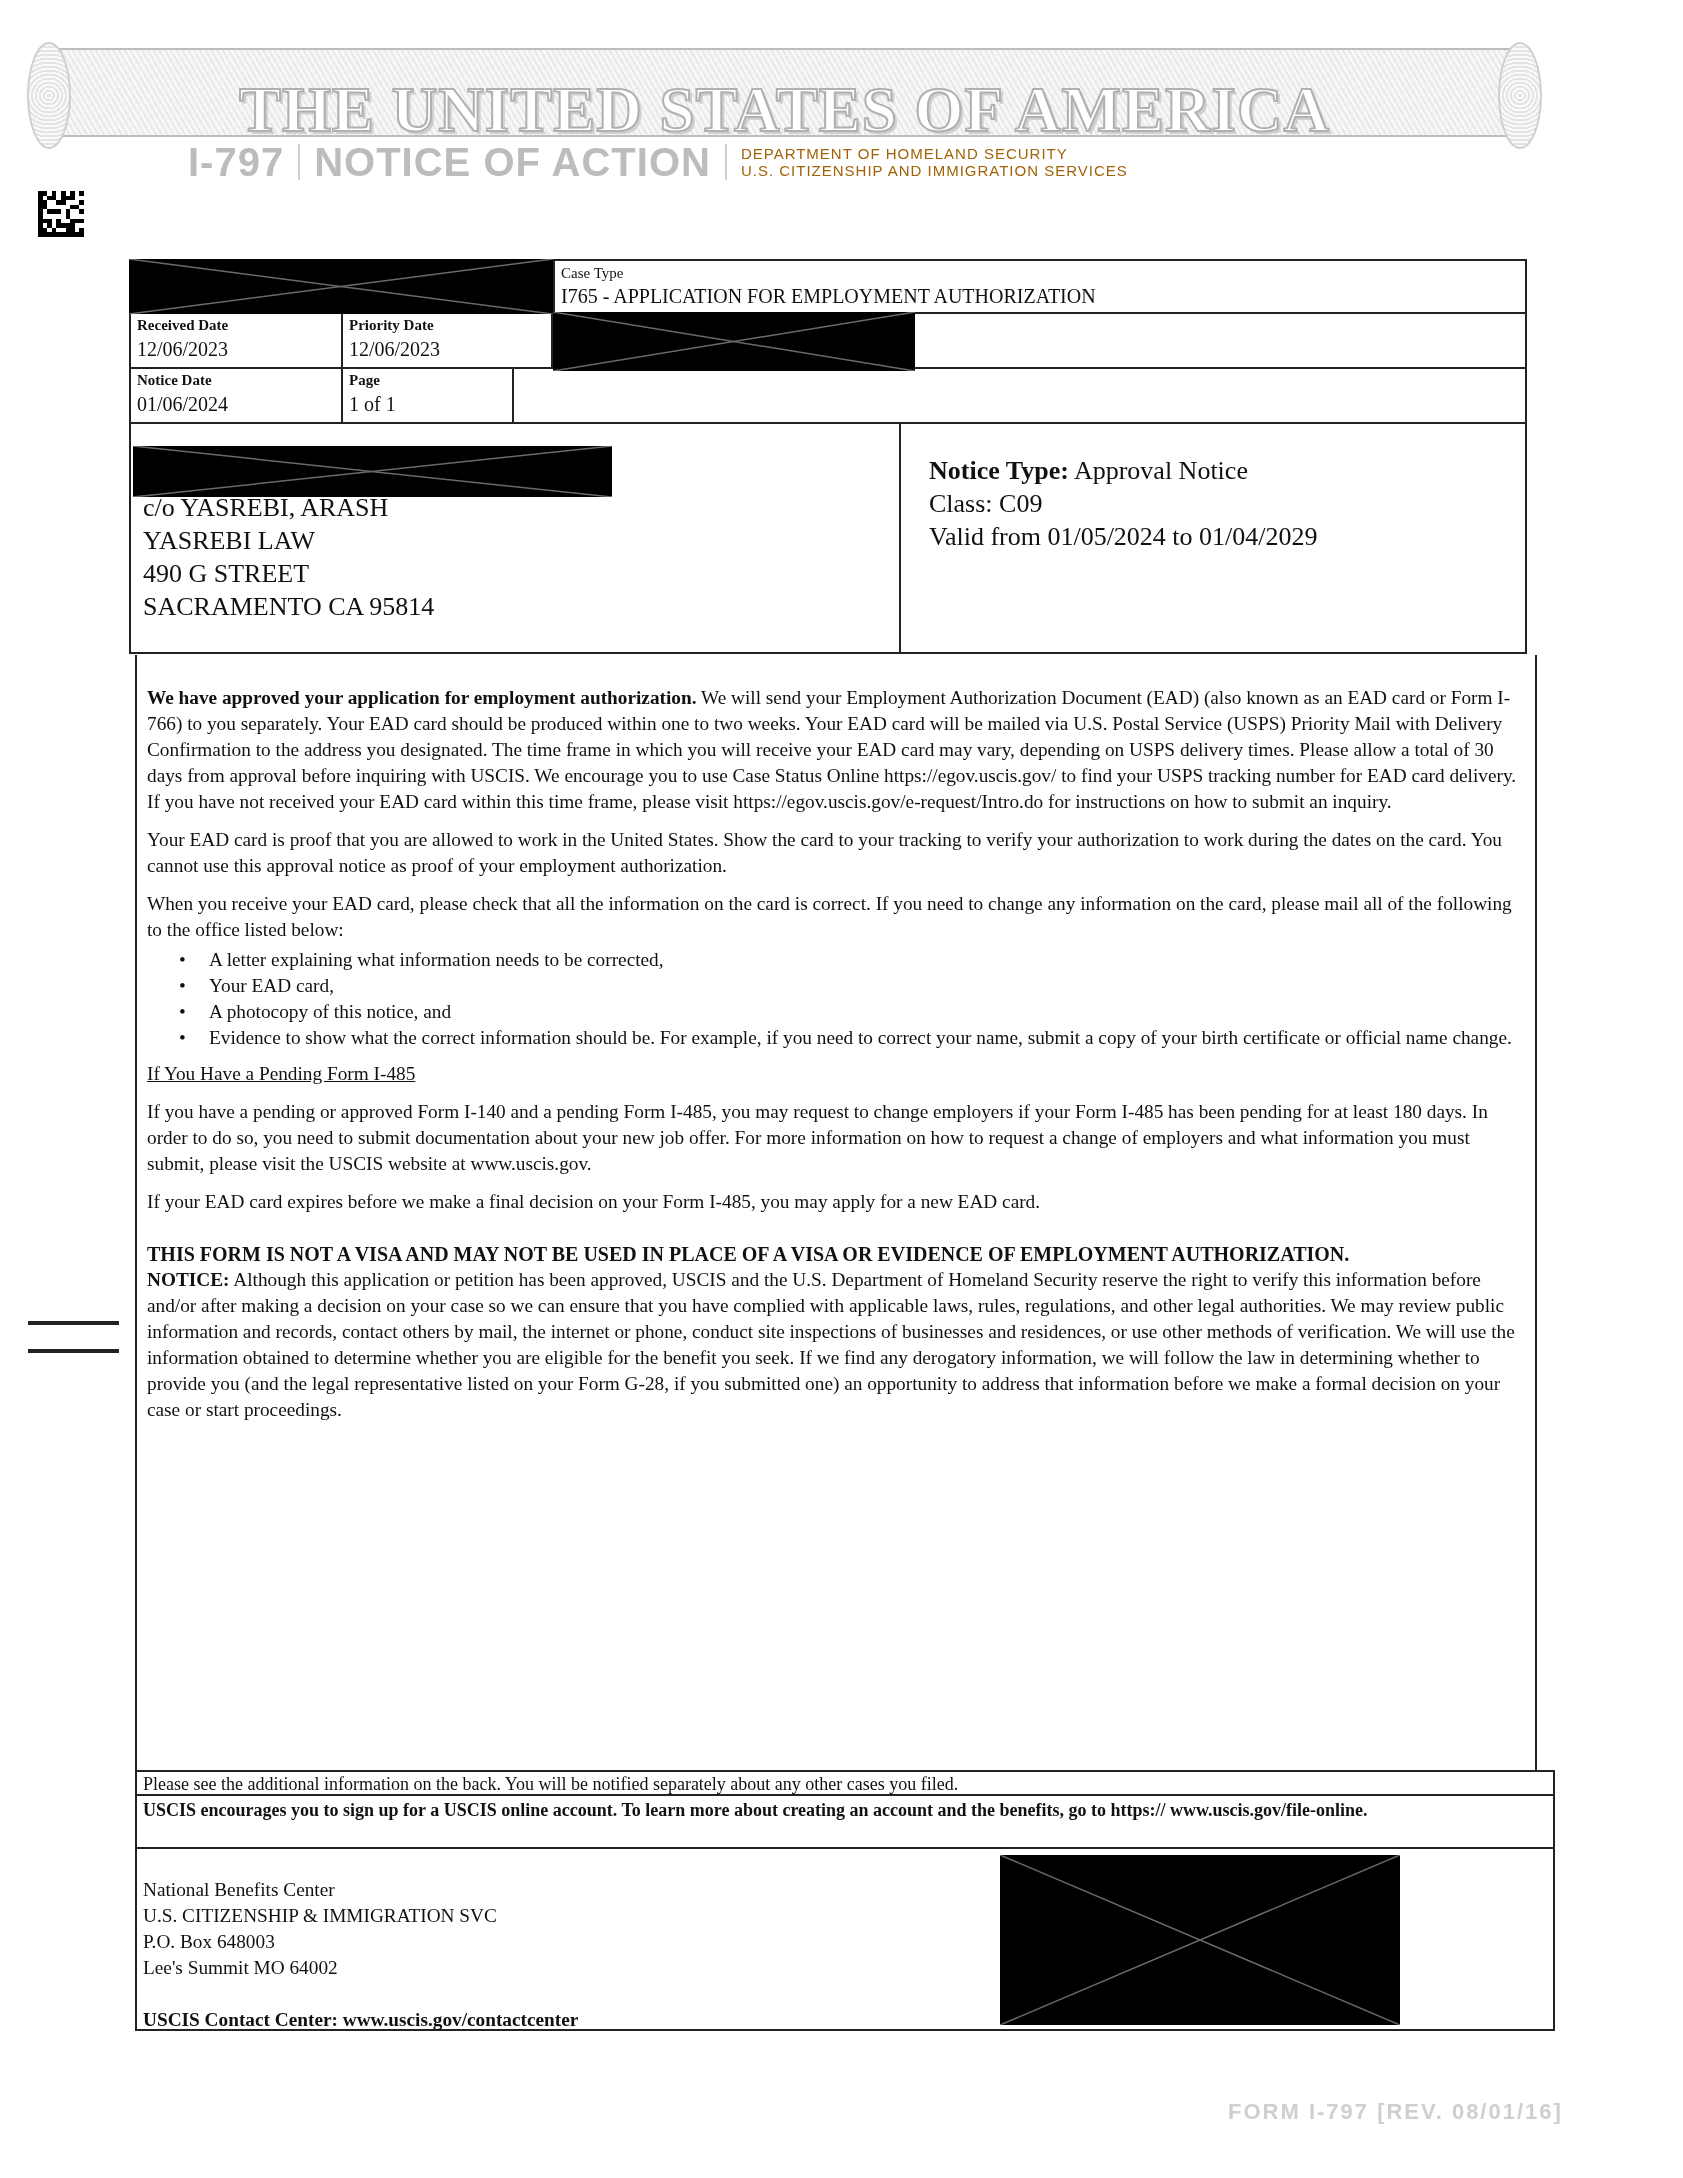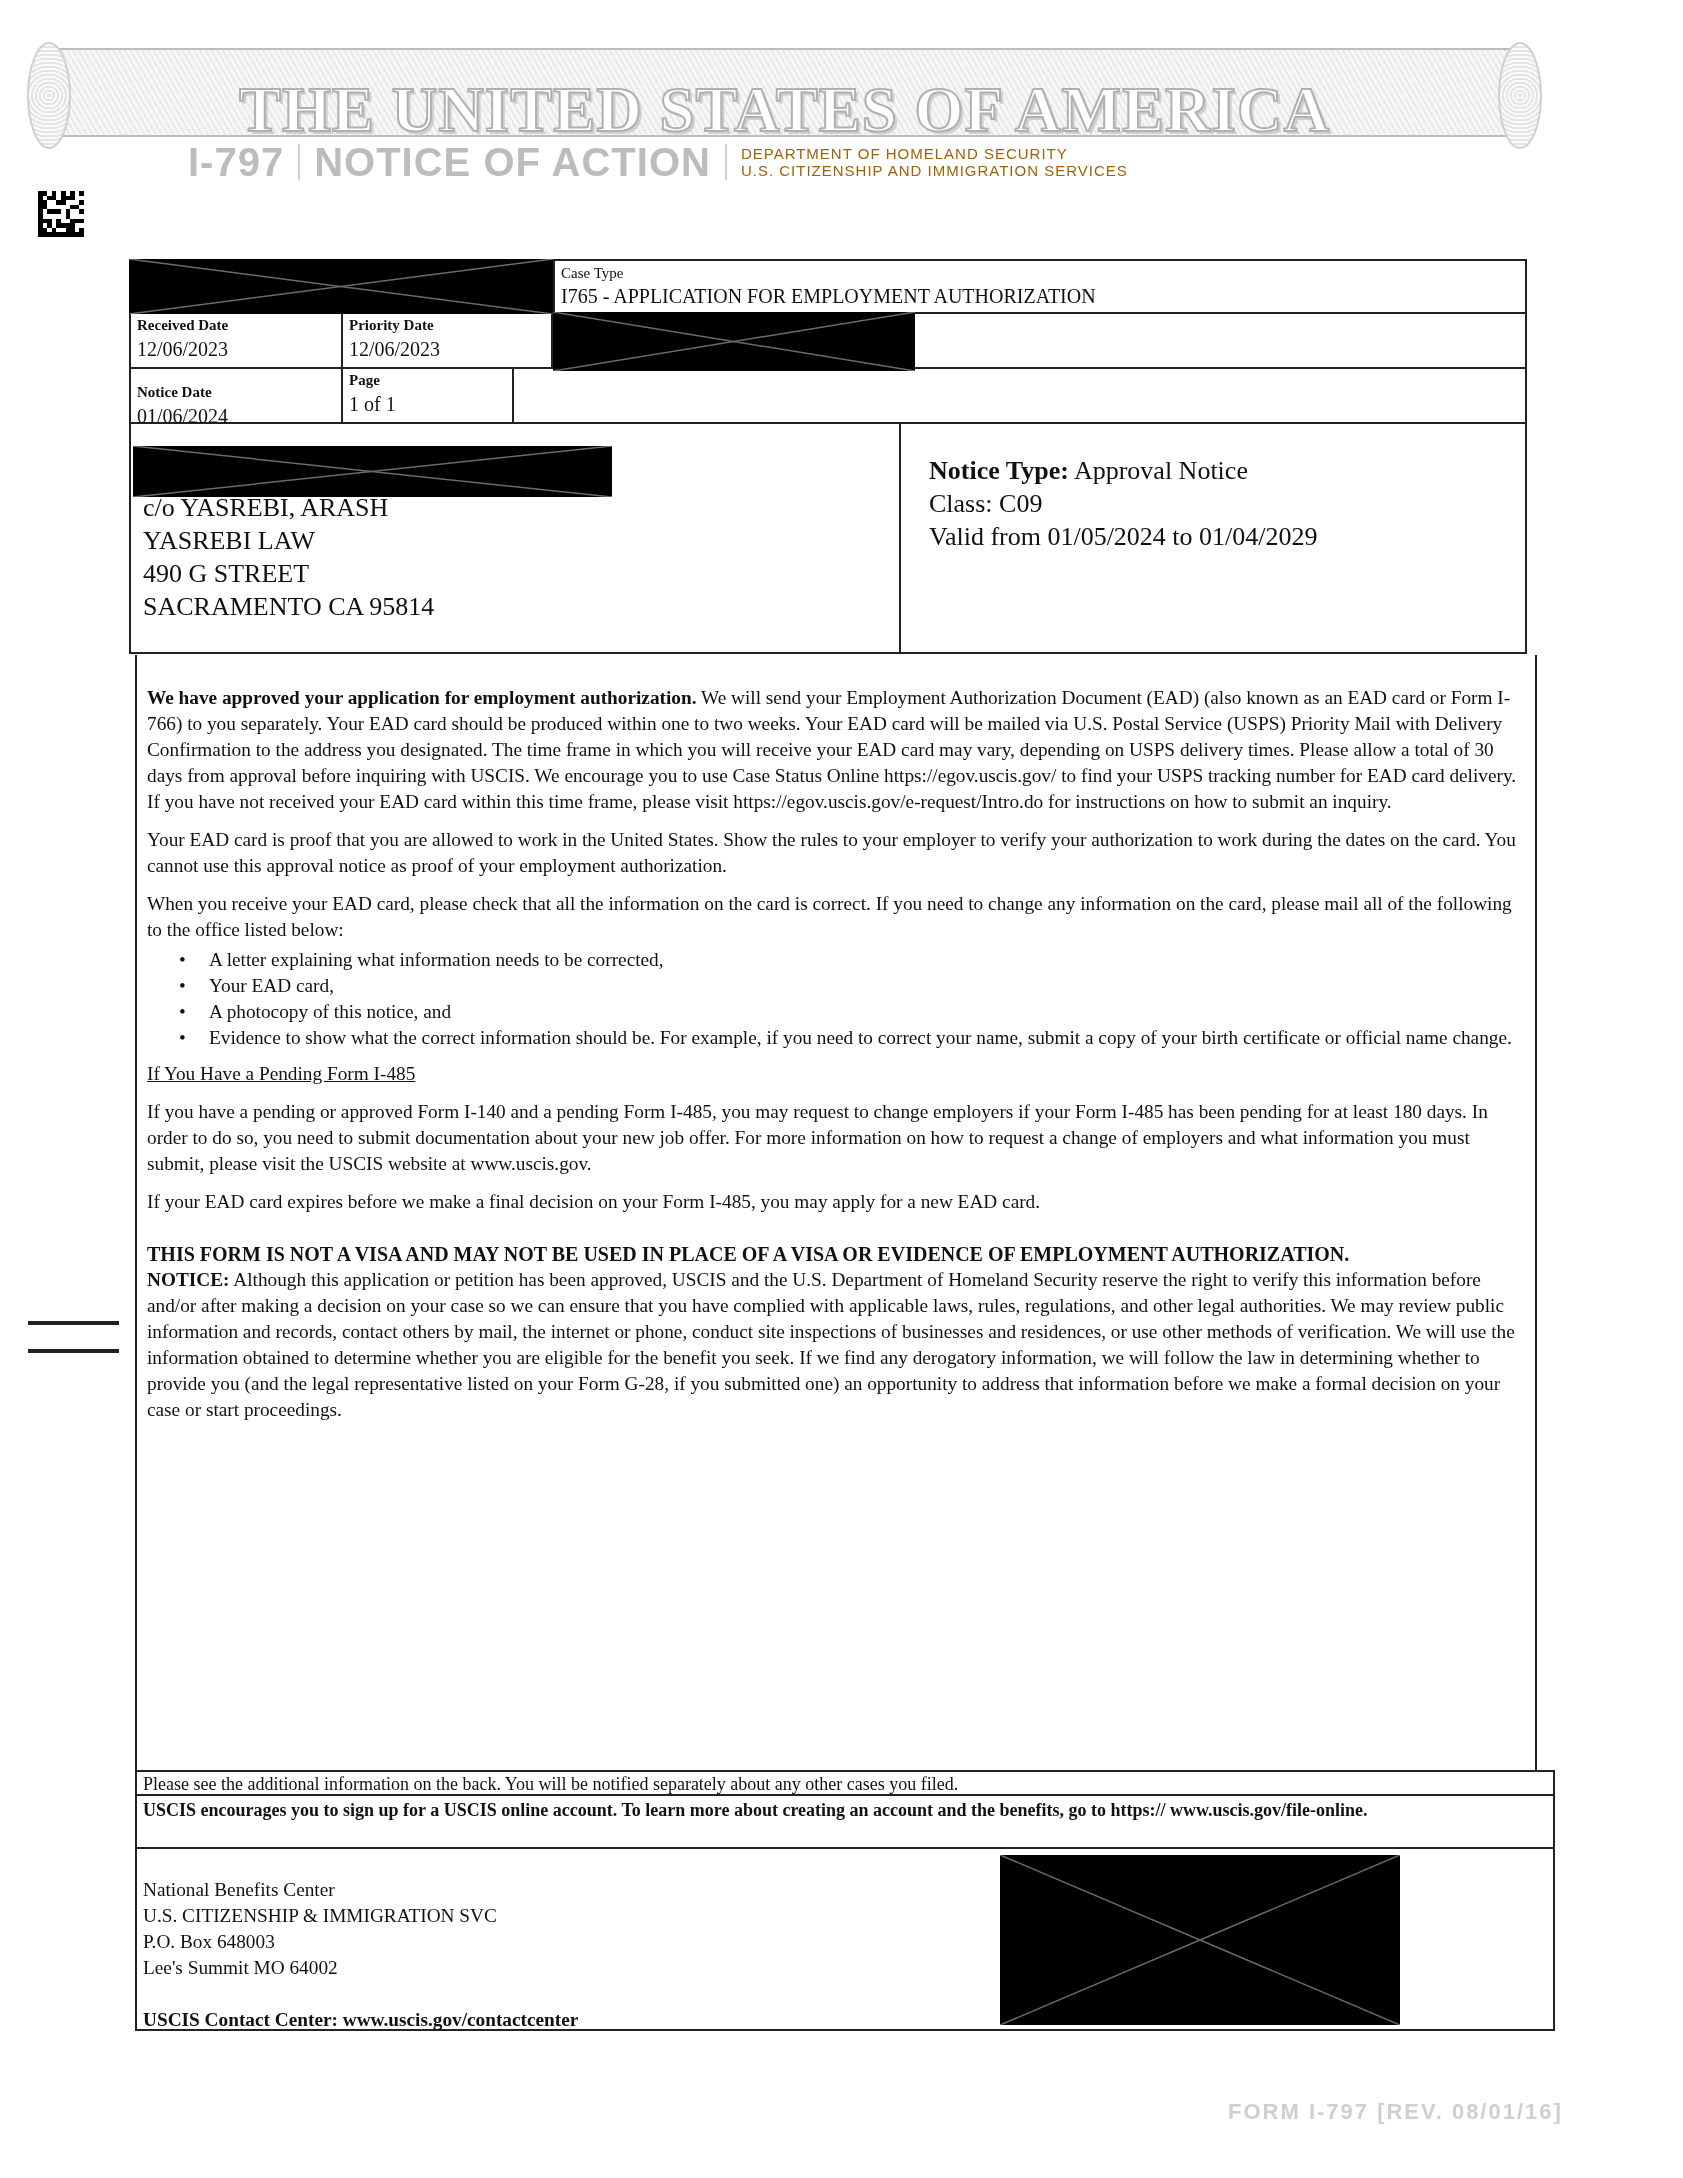--- a/index.html
+++ b/index.html
@@ -152,21 +152,21 @@
       <div class="redact" style="left:0; top:-2px; width:362px; height:59px;">
         <svg viewBox="0 0 100 100" preserveAspectRatio="none">
             <line x1="0" y1="0" x2="100" y2="100" stroke="#6a6a6a" stroke-width="1.5" vector-effect="non-scaling-stroke"></line>
             <line x1="100" y1="0" x2="0" y2="100" stroke="#6a6a6a" stroke-width="1.5" vector-effect="non-scaling-stroke"></line>
           </svg>
       </div>
     </div>
   </div>
 
   <div class="row" style="height:55px;">
-    <div class="cell" style="width:212px; padding:15px 6px;">
+    <div class="cell" style="width:212px; padding:3px 6px;">
       <div class="label">Notice Date</div>
       <div class="value" style="margin-top:4px;">01/06/2024</div>
     </div>
     <div class="cell" style="width:171px; padding:3px 6px;">
       <div class="label">Page</div>
       <div class="value" style="margin-top:4px;">1 of 1</div>
     </div>
     <div class="cell" style="flex:1;"></div>
   </div>
 
@@ -190,21 +190,21 @@
         <div><b>Notice Type:</b> <span>Approval Notice</span></div>
         <div>Class: C09</div>
         <div>Valid from 01/05/2024 to 01/04/2029</div>
       </div>
     </div>
   </div>
 </div>
 
 <div class="body-box">
   <p><b>We have approved your application for employment authorization.</b><span> We will send your Employment Authorization Document (EAD) (also known as an EAD card or Form I-766) to you separately. Your EAD card should be produced within one to two weeks. Your EAD card will be mailed via U.S. Postal Service (USPS) Priority Mail with Delivery Confirmation to the address you designated. The time frame in which you will receive your EAD card may vary, depending on USPS delivery times. Please allow a total of 30 days from approval before inquiring with USCIS. We encourage you to use Case Status Online https://egov.uscis.gov/ to find your USPS tracking number for EAD card delivery. If you have not received your EAD card within this time frame, please visit https://egov.uscis.gov/e-request/Intro.do for instructions on how to submit an inquiry.</span></p>
-  <p>Your EAD card is proof that you are allowed to work in the United States. Show the rules to your employer to verify your authorization to work during the dates on the card. You cannot use this approval notice as proof of your employment authorization.</p>
+  <p>Your EAD card is proof that you are allowed to work in the United States. Show the card to your tracking to verify your authorization to work during the dates on the card. You cannot use this approval notice as proof of your employment authorization.</p>
   <p style="margin-bottom:4px;">When you receive your EAD card, please check that all the information on the card is correct. If you need to change any information on the card, please mail all of the following to the office listed below:</p>
   <ul>
     <li>A letter explaining what information needs to be corrected,</li>
     <li>Your EAD card,</li>
     <li>A photocopy of this notice, and</li>
     <li>Evidence to show what the correct information should be. For example, if you need to correct your name, submit a copy of your birth certificate or official name change.</li>
   </ul>
   <div class="sub-heading">If You Have a Pending Form I-485</div>
   <p>If you have a pending or approved Form I-140 and a pending Form I-485, you may request to change employers if your Form I-485 has been pending for at least 180 days. In order to do so, you need to submit documentation about your new job offer. For more information on how to request a change of employers and what information you must submit, please visit the USCIS website at www.uscis.gov.</p>
   <p style="margin-bottom:26px;">If your EAD card expires before we make a final decision on your Form I-485, you may apply for a new EAD card.</p>

